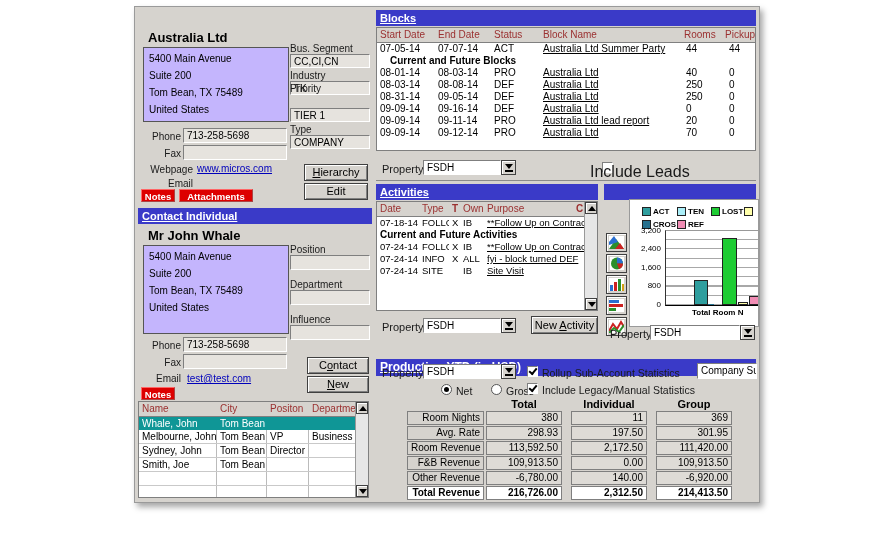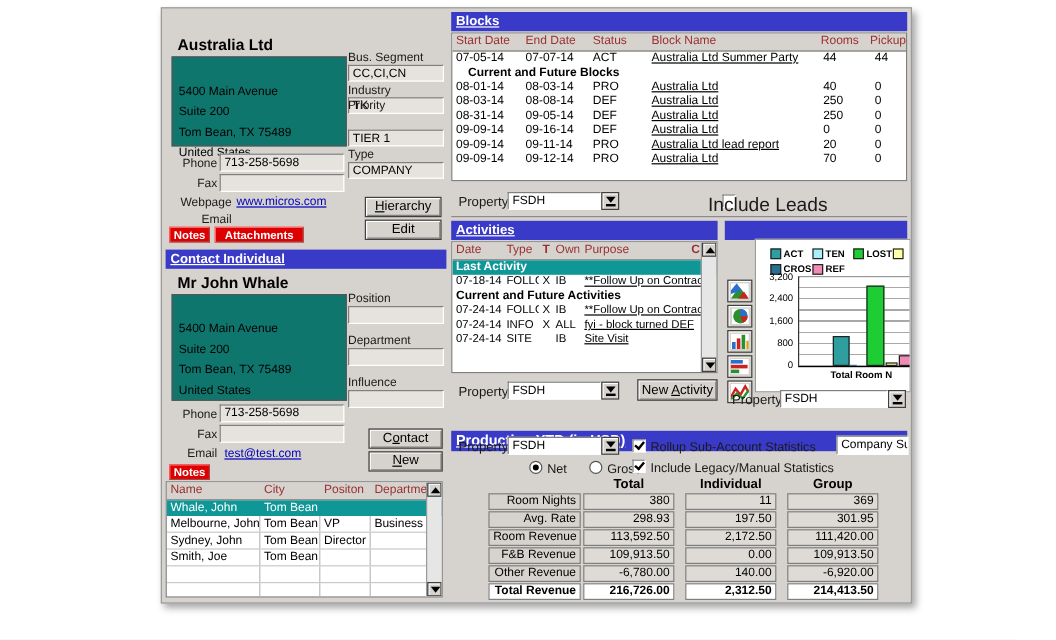--- a/index.html
+++ b/index.html
@@ -7,22 +7,22 @@
   #app{position:absolute;left:134px;top:6px;width:624px;height:495px;background:#d6d3ce;
        border:1px solid #9a9a9a;box-shadow:3px 4px 6px rgba(0,0,0,.35);overflow:hidden;}
   .abs{position:absolute;}
   .tbar{position:absolute;height:16px;background:#3a3ac8;color:#fff;font-size:11px;font-weight:bold;
         line-height:16px;padding-left:4px;box-sizing:border-box;}
   .tbar span{text-decoration:underline;}
   .lbl{position:absolute;font-size:10px;color:#1a1a1a;white-space:nowrap;}
   .rlbl{text-align:right;}
   .fld{position:absolute;background:#e6e3de;border:1px solid;border-color:#7f7f7f #ffffff #ffffff #7f7f7f;
        font-size:10px;line-height:13px;padding:0 3px;box-sizing:border-box;overflow:hidden;white-space:nowrap;}
-  .addr{position:absolute;background:#0f766e;border:1px solid #555;font-size:10px;line-height:17px;
-        padding:20px 5px;box-sizing:border-box;}
+  .addr{position:absolute;background:#c4b5fd;border:1px solid #555;font-size:10px;line-height:17px;
+        padding:2px 5px;box-sizing:border-box;}
   .addr div{white-space:nowrap;}
   .name{position:absolute;font-size:13px;font-weight:bold;white-space:nowrap;}
   .link{color:#0000bb;text-decoration:underline;cursor:pointer;}
   .blink{color:#000;text-decoration:underline;cursor:pointer;}
   .btn{position:absolute;background:#d6d3ce;border:1px solid #404040;
        box-shadow:inset 1px 1px 0 #fff,inset -1px -1px 0 #808080;
        font-size:11px;text-align:center;cursor:pointer;box-sizing:border-box;}
   .redbtn{position:absolute;background:#dd0000;color:#fff;font-size:9.5px;font-weight:bold;
           text-align:center;line-height:13px;border:1px outset #ff6666;box-sizing:border-box;cursor:pointer;white-space:nowrap;}
   .tblhead{color:#9b3030;font-size:10px;white-space:nowrap;overflow:hidden;}
@@ -256,21 +256,20 @@
 
   <div class="wtbl" style="left:241px;top:194px;width:222px;height:110px">
     <div class="trow" style="height:14px;background:#d6d3ce;border-bottom:1px solid #808080">
       <span class="cell tblhead" style="left:0;width:42px;line-height:14px">Date</span>
       <span class="cell tblhead" style="left:42px;width:30px;line-height:14px">Type</span>
       <span class="cell tblhead" style="left:72px;width:10px;line-height:14px;font-weight:bold">T</span>
       <span class="cell tblhead" style="left:83px;width:23px;line-height:14px">Own</span>
       <span class="cell tblhead" style="left:107px;width:88px;line-height:14px">Purpose</span>
       <span class="cell tblhead" style="left:196px;width:12px;line-height:14px;font-weight:bold">C</span>
     </div>
-    <div class="trow tealband" style="height:12px;line-height:12px;font-size:10px;padding-left:3px">Last Activity</div>
     <div class="trow" style="height:12px;line-height:12px">
       <span class="cell" style="left:0;width:42px;font-size:9.5px">07-18-14</span>
       <span class="cell" style="left:42px;width:30px;font-size:9.5px">FOLLOW</span>
       <span class="cell" style="left:72px;width:10px;font-size:9.5px">X</span>
       <span class="cell" style="left:83px;width:23px;font-size:9.5px">IB</span>
       <span class="cell blink" style="left:107px;width:102px;font-size:9.5px">**Follow Up on Contract - S</span>
     </div>
     <div class="trow secrow" style="height:12px;line-height:12px;padding-left:3px">Current and Future Activities</div>
     <div class="trow" style="height:12px;line-height:12px">
       <span class="cell" style="left:0;width:42px;font-size:9.5px">07-24-14</span>

